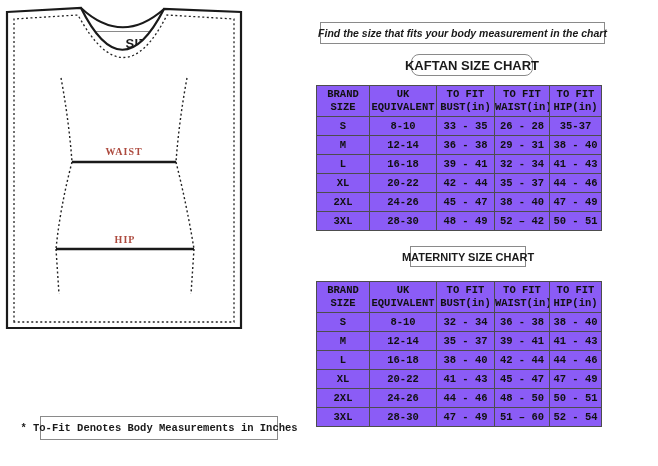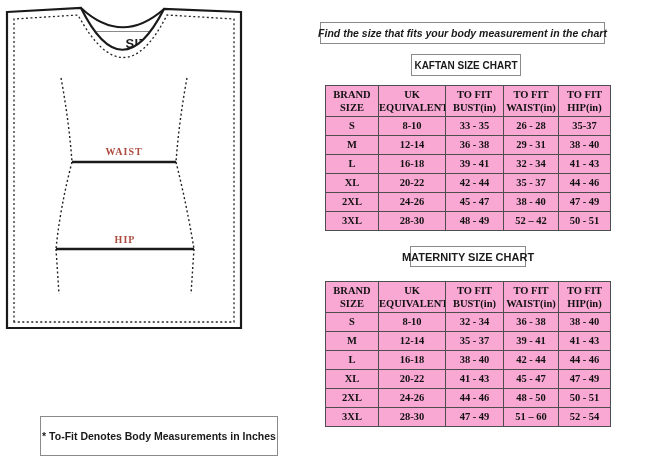--- a/index.html
+++ b/index.html
@@ -6,29 +6,29 @@
   .page{
     position:relative;width:658px;height:466px;background:#ffffff;overflow:hidden;
     font-family:"Liberation Sans",sans-serif;color:#1a1a1a;
   }
   .box{
     position:absolute;box-sizing:border-box;border:1px solid #8a8a8a;
     display:flex;align-items:center;justify-content:center;
     background:#ffffff;white-space:nowrap;
   }
   .title-box{left:95px;top:31px;width:142px;height:25px;font-weight:bold;font-size:13px;letter-spacing:.3px;}
-  .footnote-box{left:40px;top:416px;width:238px;height:40px;font-weight:bold;font-size:10.5px;}
+  .footnote-box{left:40px;top:416px;width:238px;height:24px;font-weight:bold;font-size:10.5px;font-family:Liberation Mono, monospace;}
   .instruction-box{left:320px;top:22px;width:285px;height:22px;font-weight:bold;font-size:10.5px;font-style:italic;}
-  .kaftan-title-box{left:411px;top:54px;width:110px;height:22px;font-weight:bold;font-size:10px;}
+  .kaftan-title-box{left:411px;top:54px;width:122px;height:22px;font-weight:bold;font-size:13px;border-radius:8px;}
   .maternity-title-box{left:410px;top:246px;width:116px;height:21px;font-weight:bold;font-size:11px;}
   .diagram-svg{position:absolute;left:0;top:0;}
   table.size-table{
-    position:absolute;left:325px;width:285px;border-collapse:collapse;table-layout:fixed;
-    font-family:Liberation Serif, serif;font-weight:bold;font-size:10.5px;color:#111;
-    background:#f9a8d4;
+    position:absolute;left:316px;width:285px;border-collapse:collapse;table-layout:fixed;
+    font-family:Liberation Mono, monospace;font-weight:bold;font-size:10.5px;color:#111;
+    background:#8b5cf6;
   }
   table.kaftan-table{top:85px;}
   table.maternity-table{top:281px;}
   .size-table th,.size-table td{
     border:1px solid #4d4d4d;text-align:center;vertical-align:middle;padding:0;overflow:hidden;
   }
   .size-table th{height:30px;font-size:10.5px;}
   .size-table th div{line-height:13px;}
   .size-table td{height:18px;line-height:18px;}
   .waist-hip-label{

